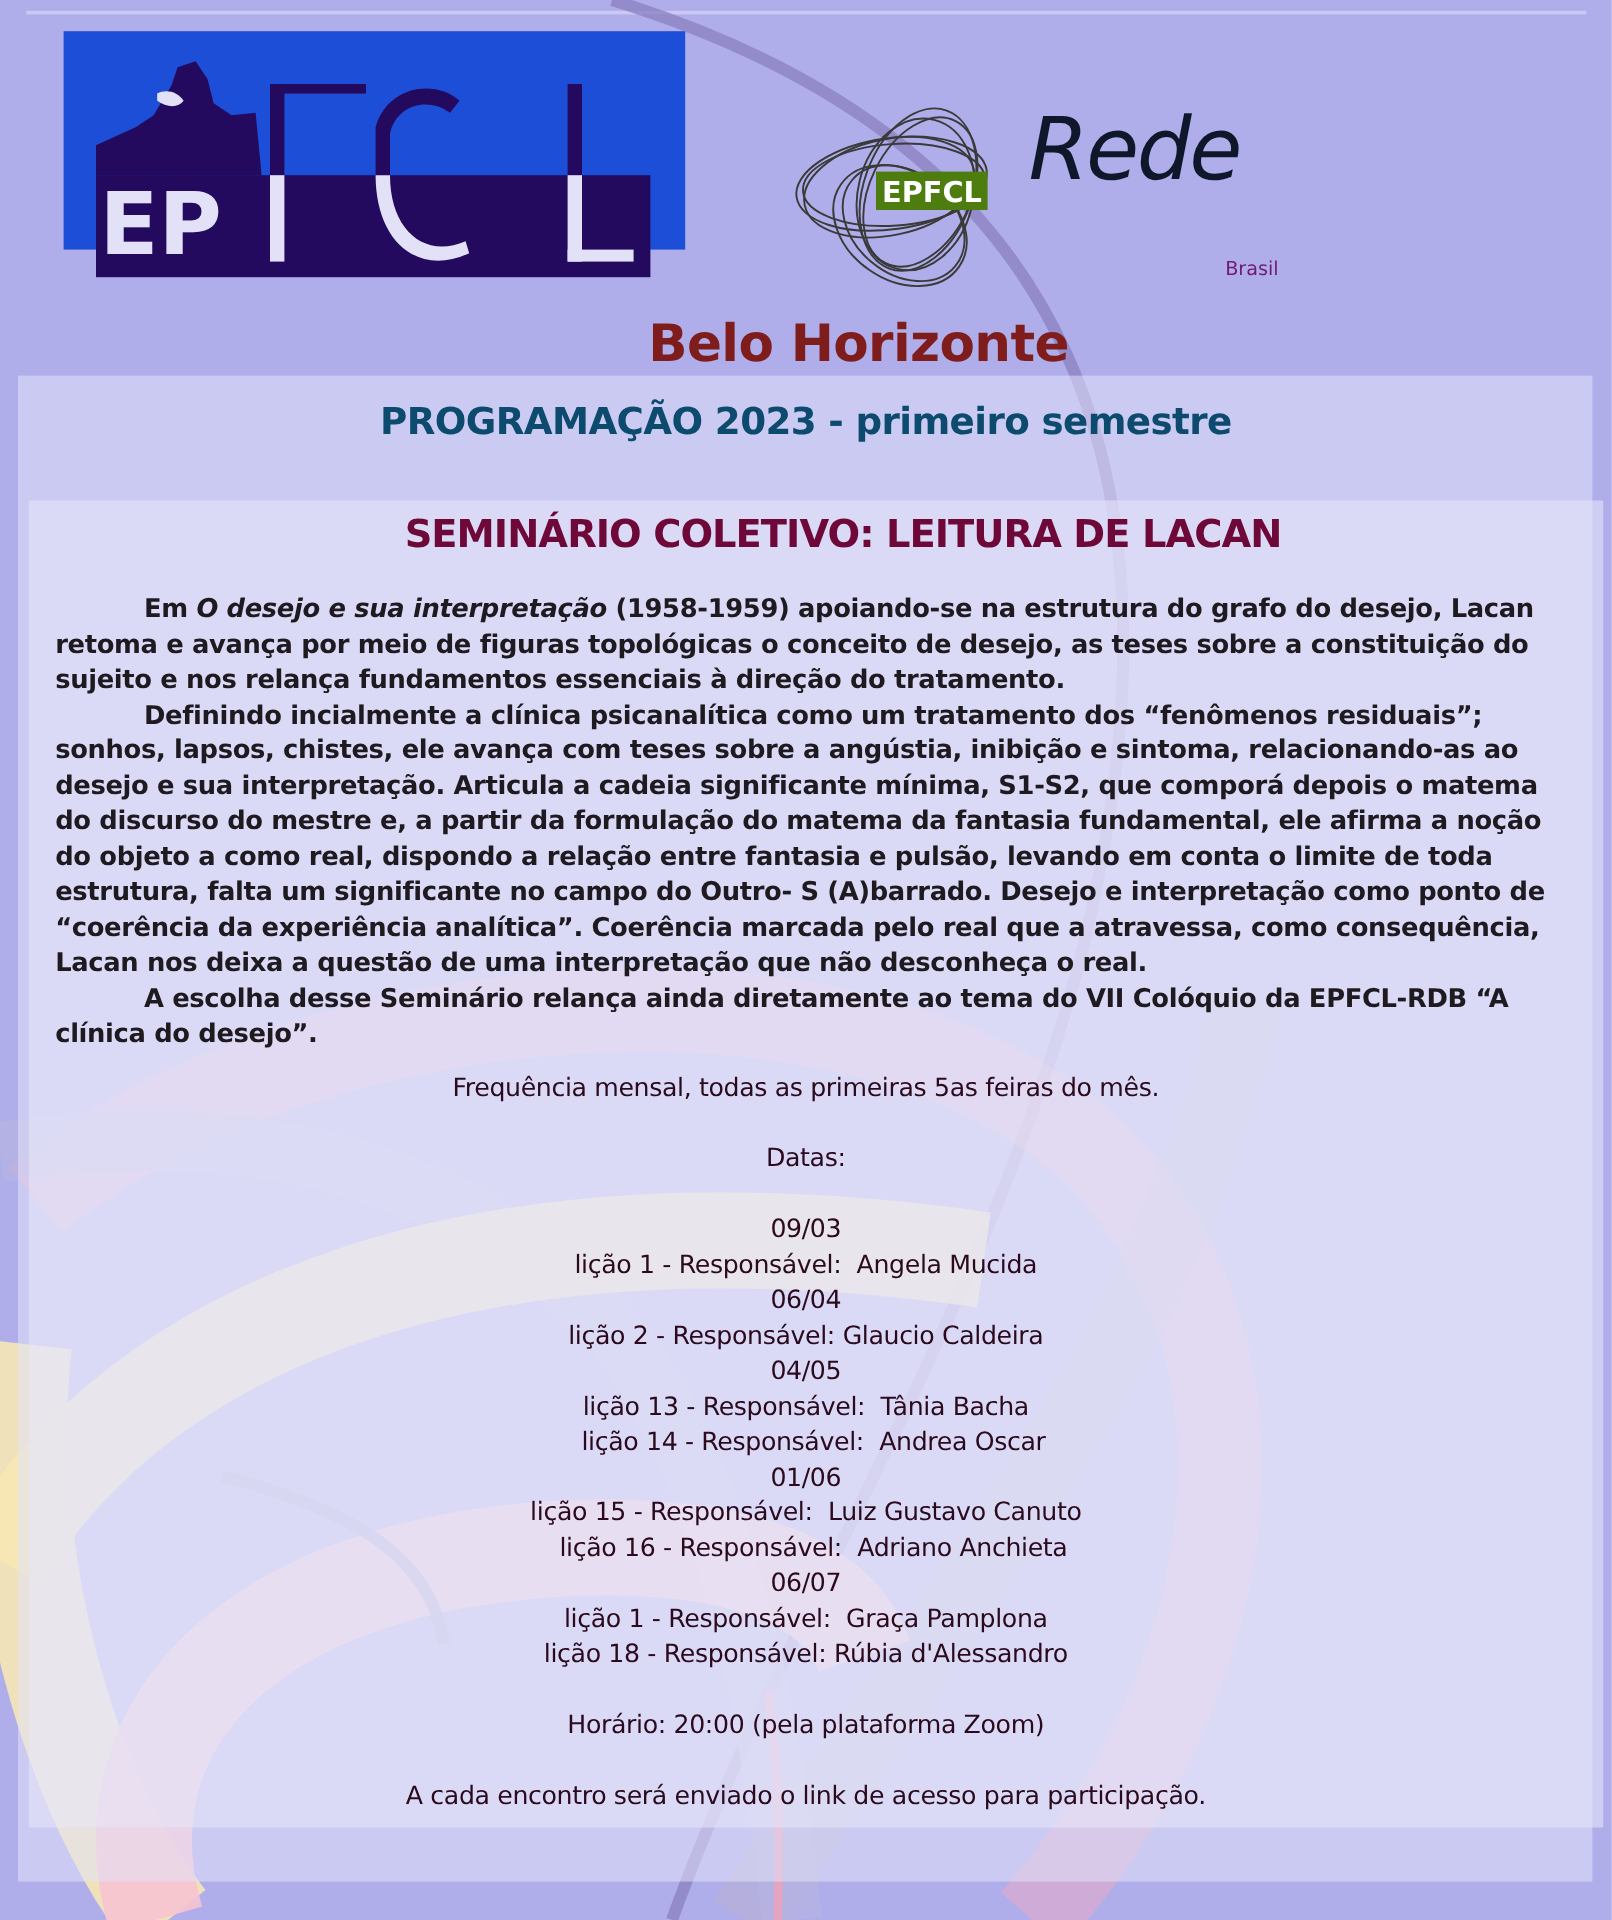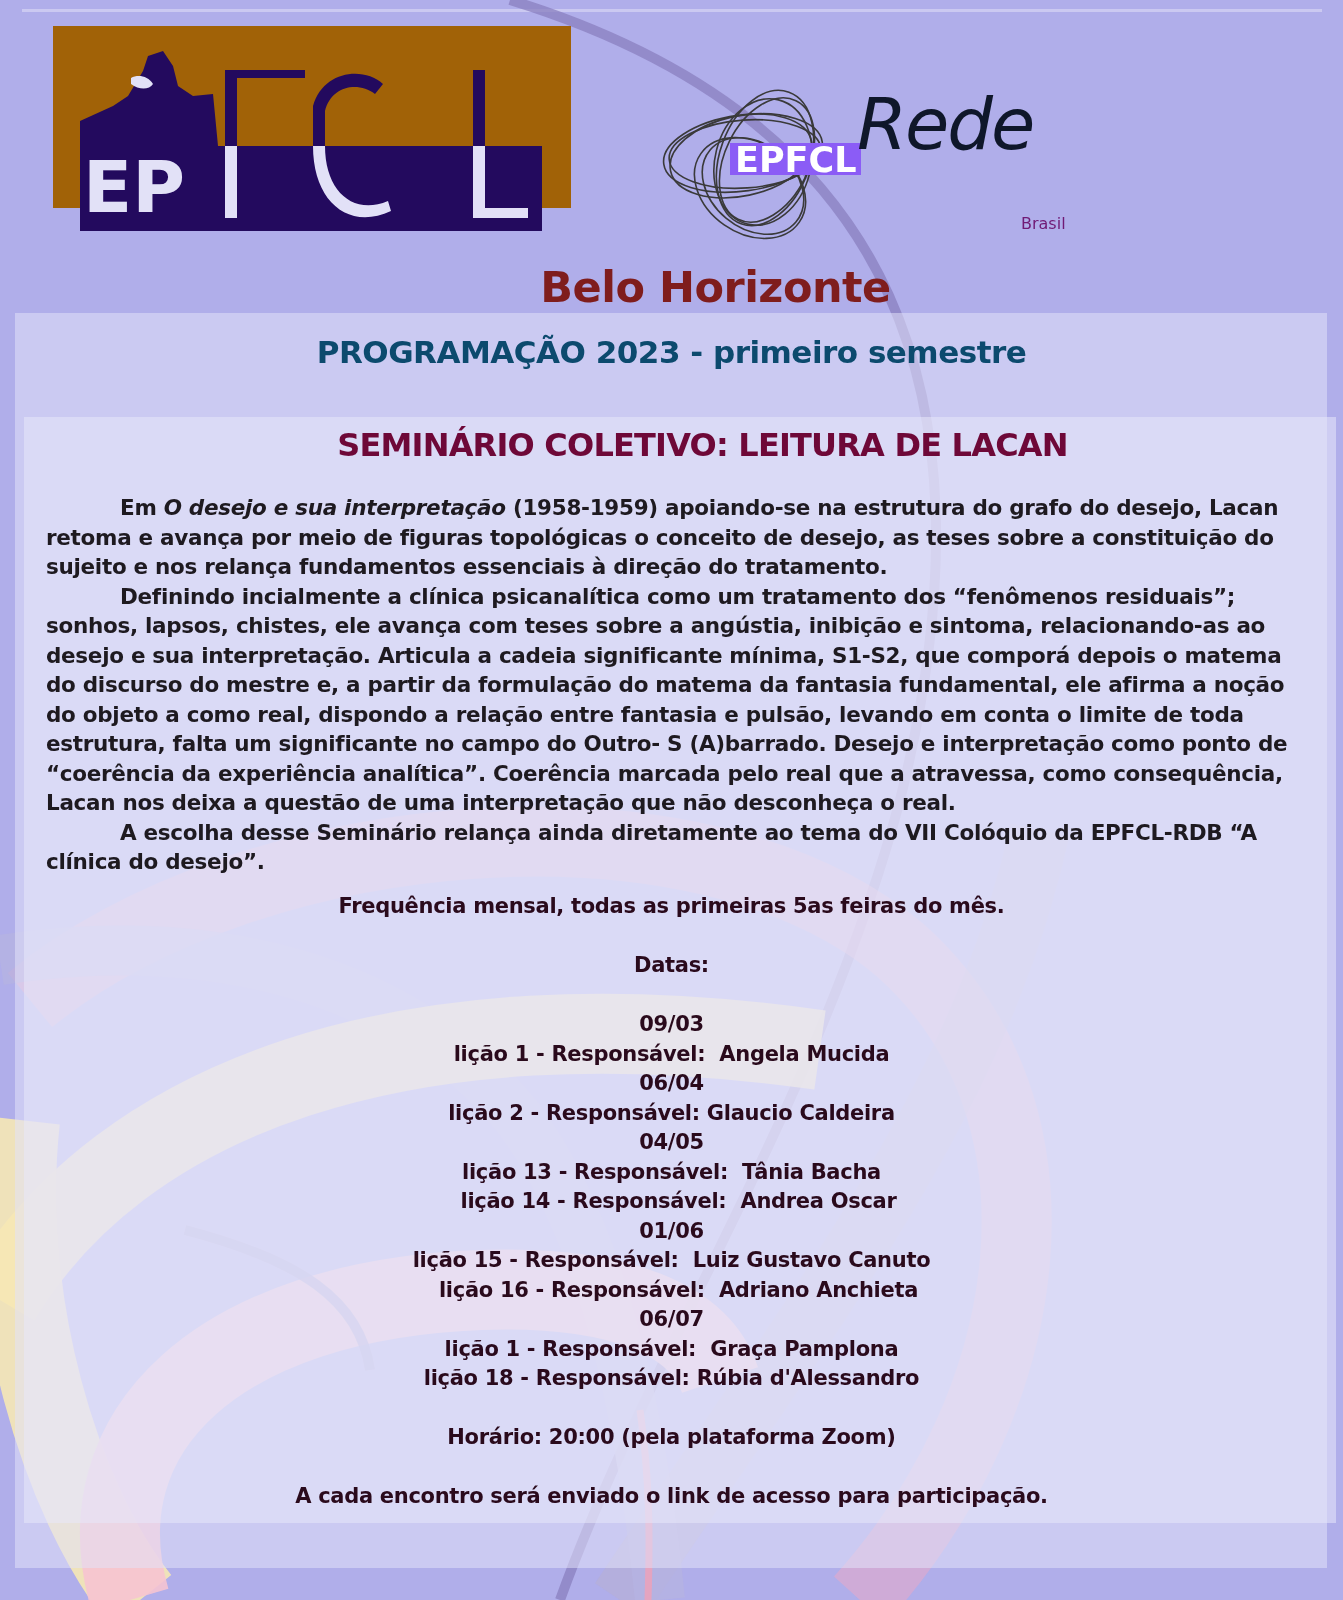--- a/index.html
+++ b/index.html
@@ -8,26 +8,26 @@
     background: #b0aeea;
     font-family: "DejaVu Sans", sans-serif;
   }
   .top-rule { position: absolute; left: 22px; top: 9px; width: 1300px; height: 3px; background: #cbc9f1; }
 
   .bg-svg { position: absolute; left: 0; top: 0; width: 1343px; height: 1600px; pointer-events: none; }
 
   
   .logo-epfcl {
     position: absolute; left: 53px; top: 26px; width: 518px; height: 182px;
-    background: #a16207;
+    background: #1d4ed8;
   }
   .logo-rdb { position: absolute; left: 665px; top: 90px; width: 520px; height: 160px; }
   .rdb-badge {
-    position: absolute; left: 65px; top: 53px; background: #8b5cf6; color: #fff;
-    font-family: "DejaVu Sans", sans-serif; font-weight: bold; font-size: 35px;
+    position: absolute; left: 65px; top: 53px; background: #4d7c0f; color: #fff;
+    font-family: "DejaVu Sans", sans-serif; font-weight: bold; font-size: 24px;
     padding: 2px 5px 0 5px; line-height: 30px; letter-spacing: 0px;
   }
   .rdb-rede {
     position: absolute; left: 192px; top: -6px; font-family: "DejaVu Sans", sans-serif;
     font-style: italic; font-size: 72px; color: #0f172a; line-height: 80px; letter-spacing: -2px;
   }
   .rdb-diagonal {
     position: absolute; left: 196px; top: 60px; font-family: "DejaVu Sans", sans-serif;
     font-style: italic; font-size: 62px; color: #1c1b22; line-height: 70px; letter-spacing: -2px;
   }
@@ -65,21 +65,21 @@
   .body-text {
     position: absolute; left: 46px; top: 493px; width: 1270px;
     font-family: "DejaVu Sans", sans-serif; font-size: 21.5px; line-height: 29.5px;
     color: #1e1a20; letter-spacing: -0.3px;
   }
   .body-text p { margin: 0; text-indent: 74px; font-weight: bold; }
   .body-text i { font-style: italic; }
 
   .schedule {
     position: absolute; left: 0; width: 1343px; top: 892px; text-align: center;
-    font-family: "DejaVu Sans", sans-serif; font-weight: bold; font-size: 21px;
+    font-family: "DejaVu Sans", sans-serif; font-weight: normal; font-size: 21px;
     line-height: 29.5px; color: #2a0a1c; letter-spacing: -0.3px;
   }
   .schedule .line { display: block; white-space: pre; }
   .schedule .gap { height: 29.5px; }
 </style>
 </head>
 <body>
 
 <div class="top-rule"></div>
 

